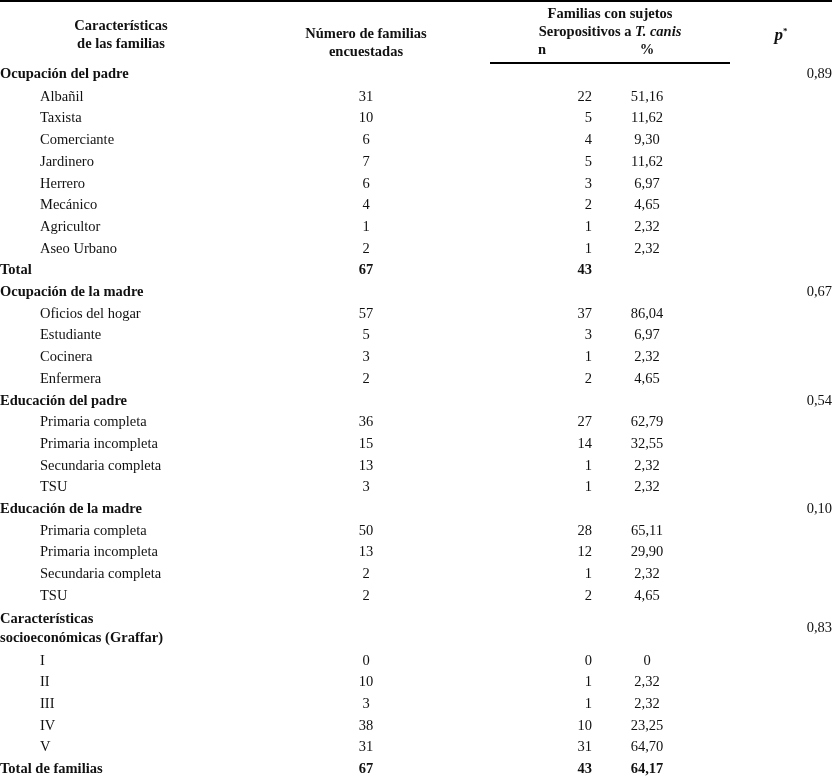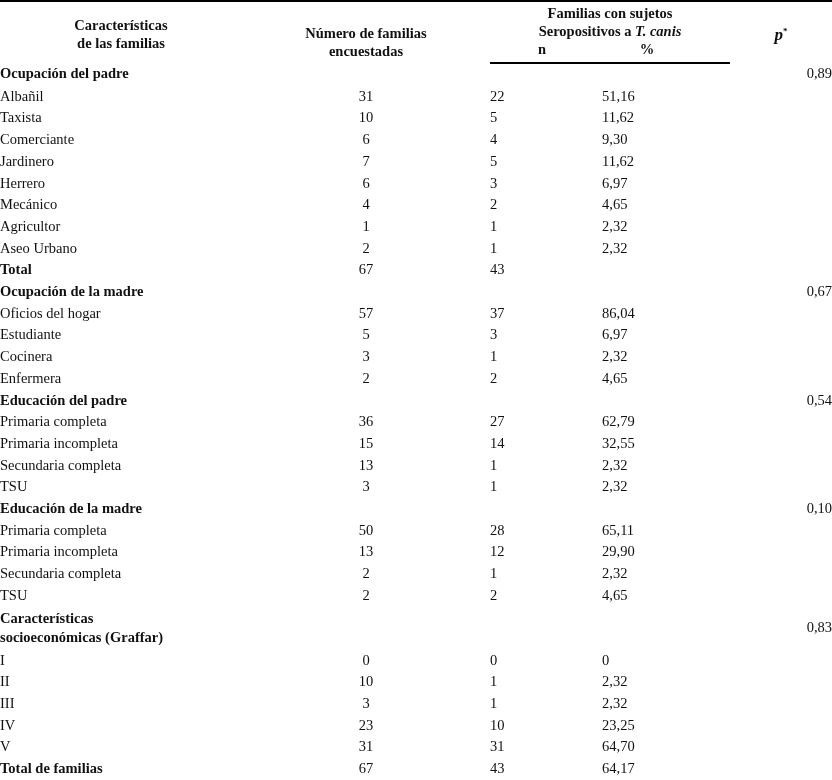--- a/index.html
+++ b/index.html
@@ -21,24 +21,24 @@
   col.c4 { width: 128px; }
   col.c5 { width: 102px; }
   thead tr.h-top td { border-top: 2px solid #000; }
   thead tr.h-bottom td { border-bottom: 2px solid #000; }
   tbody tr.last td { border-bottom: 2px solid #000; }
   td { padding: 0; vertical-align: middle; line-height: 21.7px; height: 21.7px; white-space: nowrap; }
   .hdr { font-weight: bold; text-align: center; line-height: 18px; height: auto; }
   .hdr-cell { padding-top: 10px; }
   .c { text-align: center; }
   .sec { font-weight: bold; }
-  .item { }
-  .bold { font-weight: normal; }
-  .n-col { text-align: left; padding-right: 10px; margin-top: 8px; }
-  .pct-col { text-align: left; padding-right: 38px; }
+  .item { padding-left: 40px; }
+  .bold { font-weight: bold; }
+  .n-col { text-align: right; padding-right: 10px; margin-top: 8px; }
+  .pct-col { text-align: center; padding-right: 38px; }
   .n-head { text-align: center; padding-right: 8px; }
   .pct-head { text-align: center; padding-right: 38px; }
   .p-col { text-align: right; padding-left: 20px; vertical-align: top; }
   .it { font-style: italic; }
   sup { font-size: 9px; vertical-align: 6px; }
   .wrap2 { line-height: 19px; white-space: normal; }
 </style>
 </head>
 <body>
 
@@ -284,21 +284,21 @@
         </tr>
     <tr>
           <td class="item">III</td>
           <td class="c">3</td>
           <td class="n-col">1</td>
           <td class="pct-col">2,32</td>
           <td></td>
         </tr>
     <tr>
           <td class="item">IV</td>
-          <td class="c">23</td>
+          <td class="c">38</td>
           <td class="n-col">10</td>
           <td class="pct-col">23,25</td>
           <td></td>
         </tr>
     <tr>
           <td class="item">V</td>
           <td class="c">31</td>
           <td class="n-col">31</td>
           <td class="pct-col">64,70</td>
           <td></td>

